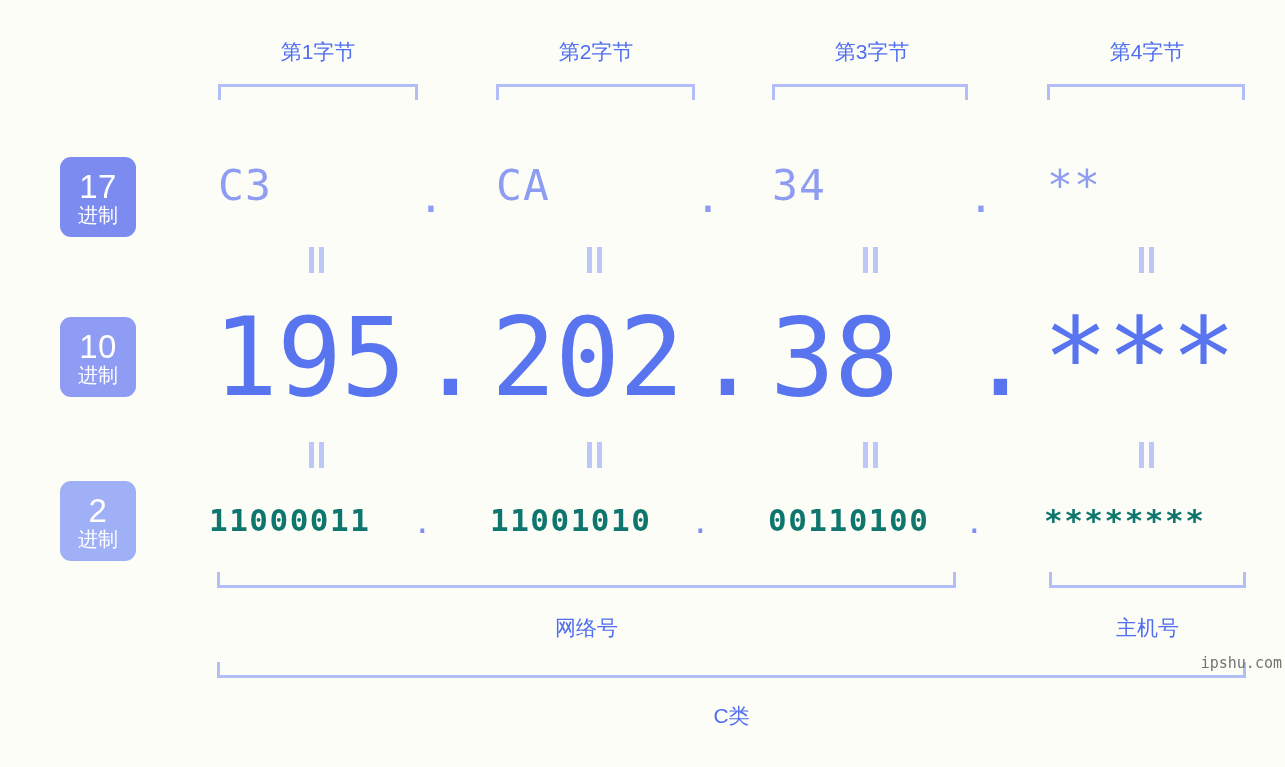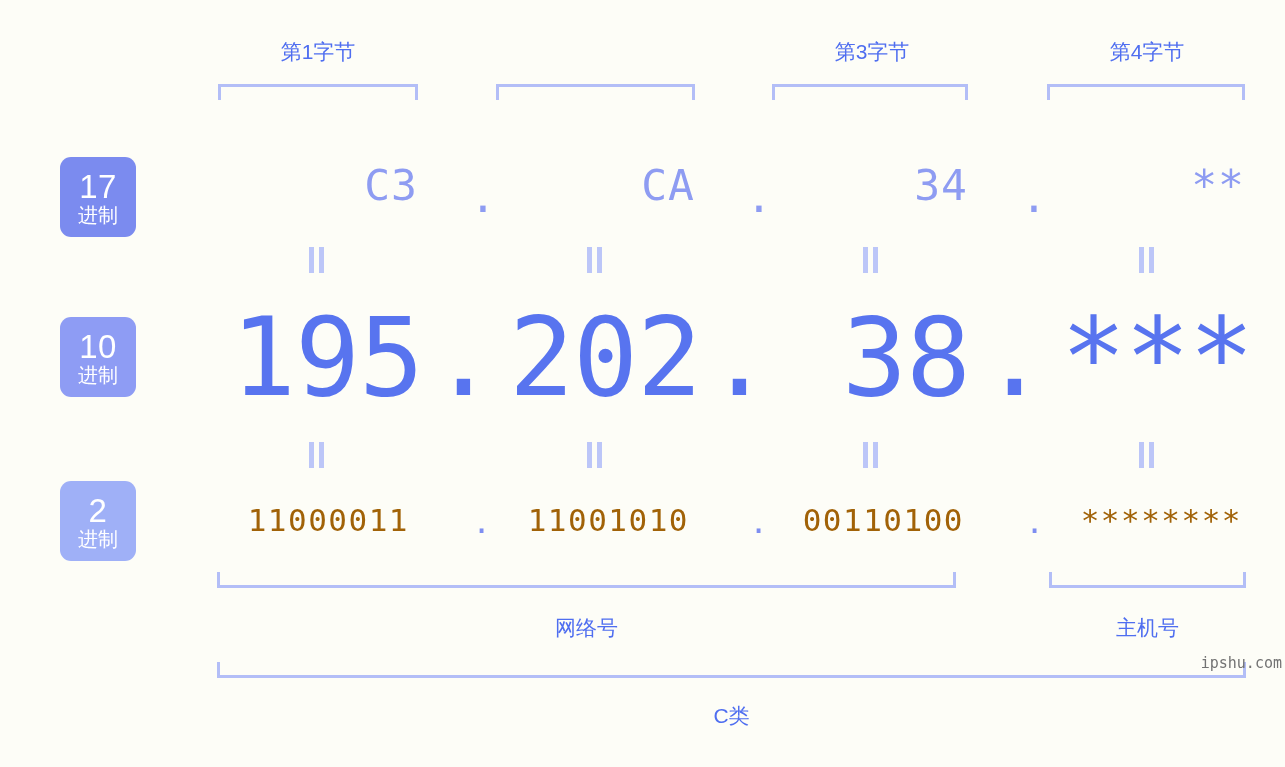--- a/index.html
+++ b/index.html
@@ -72,21 +72,21 @@
 
   
   .row {
     position: absolute;
     left: 0;
     width: 1285px;
     display: block;
   }
   .cell {
     position: absolute;
-    text-align: right;
+    text-align: left;
     white-space: nowrap;
   }
 
   .hex-cell {
     font-family: "DejaVu Sans Mono", monospace;
     font-size: 43px;
     color: #8e9cf2;
     letter-spacing: 1px;
   }
   .hex-dot {
@@ -106,22 +106,23 @@
     font-size: 108px;
     color: #5874ef;
   }
   .dec-star {
     color: #5874ef;
   }
 
   .bin-cell {
     font-family: "DejaVu Sans Mono", monospace;
     font-size: 31px;
-    color: #a16207;
+    color: #0f766e;
     letter-spacing: 1.5px;
+    font-weight: bold;
   }
   .bin-dot {
     font-family: "DejaVu Sans Mono", monospace;
     font-size: 31px;
     color: #7e8ef1;
   }
 
   
   .eq {
     position: absolute;
@@ -167,20 +168,21 @@
     color: #737373;
     letter-spacing: 0px;
   }
 </style>
 </head>
 <body>
 
 <div id="stage">
 
   <div class="byte-label" style="left:205px;">第1字节</div>
+  <div class="byte-label" style="left:483px;">第2字节</div>
   <div class="byte-label" style="left:759px;text-align:center;">第3字节</div>
   <div class="byte-label" style="left:1034px;">第4字节</div>
 
   <div class="top-bracket" style="left:205px; width:200px;"></div>
   <div class="top-bracket" style="left:483px; width:199px;"></div>
   <div class="top-bracket" style="left:759px; width:196px;"></div>
   <div class="top-bracket" style="left:1034px; width:198px;"></div>
 
   <div class="badge" style="top:157px; background:#7b8bef;">
     <span class="num">17</span>

